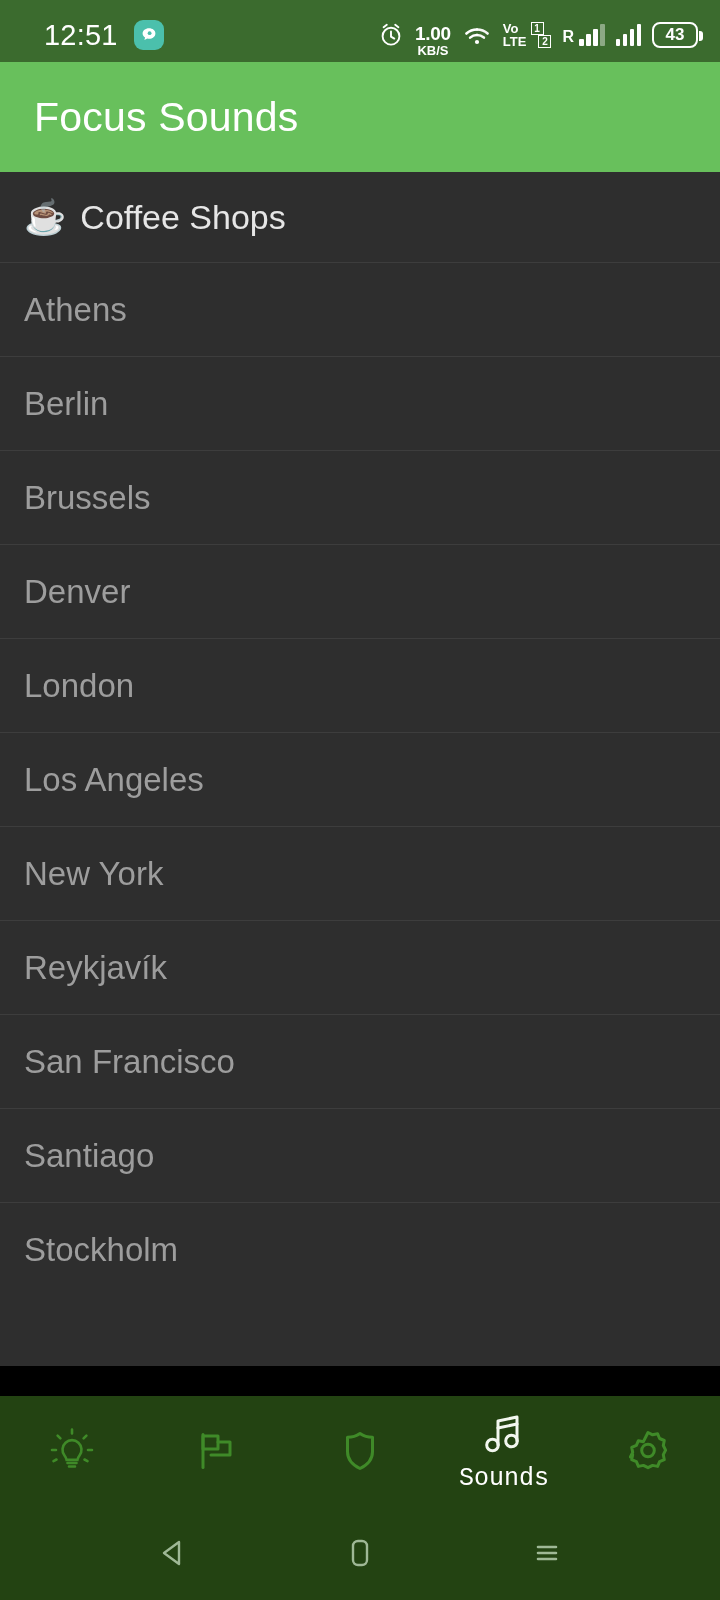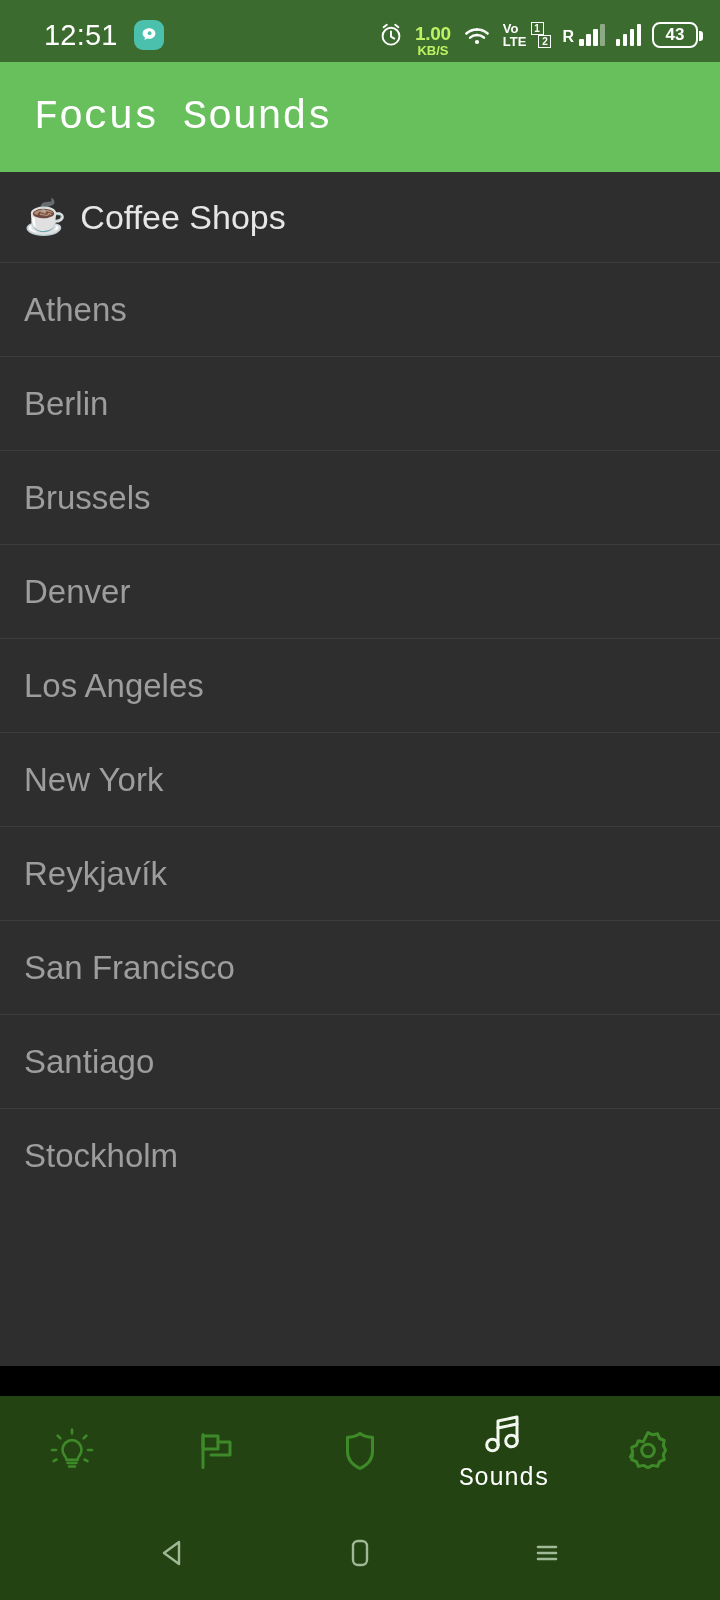--- a/index.html
+++ b/index.html
@@ -50,21 +50,21 @@
     display: flex;
     align-items: center;
     gap: 11px;
   }
   .status-right svg { display: block; }
   .net-speed {
     display: flex;
     flex-direction: column;
     align-items: center;
     line-height: 1;
-    color: #bef264;
+    color: #ffffff;
     margin-top: 11px;
   }
   .net-speed .spd { font-size: 19px; font-weight: 700; letter-spacing: -0.3px;}
   .net-speed .unit { font-size: 13px; font-weight: 700; margin-top: 1px; }
 
   .volte {
     display: flex;
     flex-direction: column;
     line-height: 1;
     color: #fff;
@@ -107,21 +107,20 @@
   .battery span { color: #fff; font-size: 17px; font-weight: 700; }
 
   
   .app-bar {
     height: 110px;
     background: #68c05c;
     display: flex;
     align-items: center;
     padding-left: 34px;
     flex: 0 0 auto;
-    font-family: Liberation Mono, monospace;
   }
   .app-title {
     color: #ffffff;
     font-size: 41px;
     font-weight: 400;
     letter-spacing: 0.2px;
   }
 
   
   .content {
@@ -299,20 +298,23 @@
     <div class="list-item">
       <span class="list-item-label">Berlin</span>
     </div>
     <div class="list-item">
       <span class="list-item-label">Brussels</span>
     </div>
     <div class="list-item">
       <span class="list-item-label">Denver</span>
     </div>
     <div class="list-item">
+      <span class="list-item-label">London</span>
+    </div>
+    <div class="list-item">
       <span class="list-item-label">Los Angeles</span>
     </div>
     <div class="list-item">
       <span class="list-item-label">New York</span>
     </div>
     <div class="list-item">
       <span class="list-item-label">Reykjavík</span>
     </div>
     <div class="list-item">
       <span class="list-item-label">San Francisco</span>

